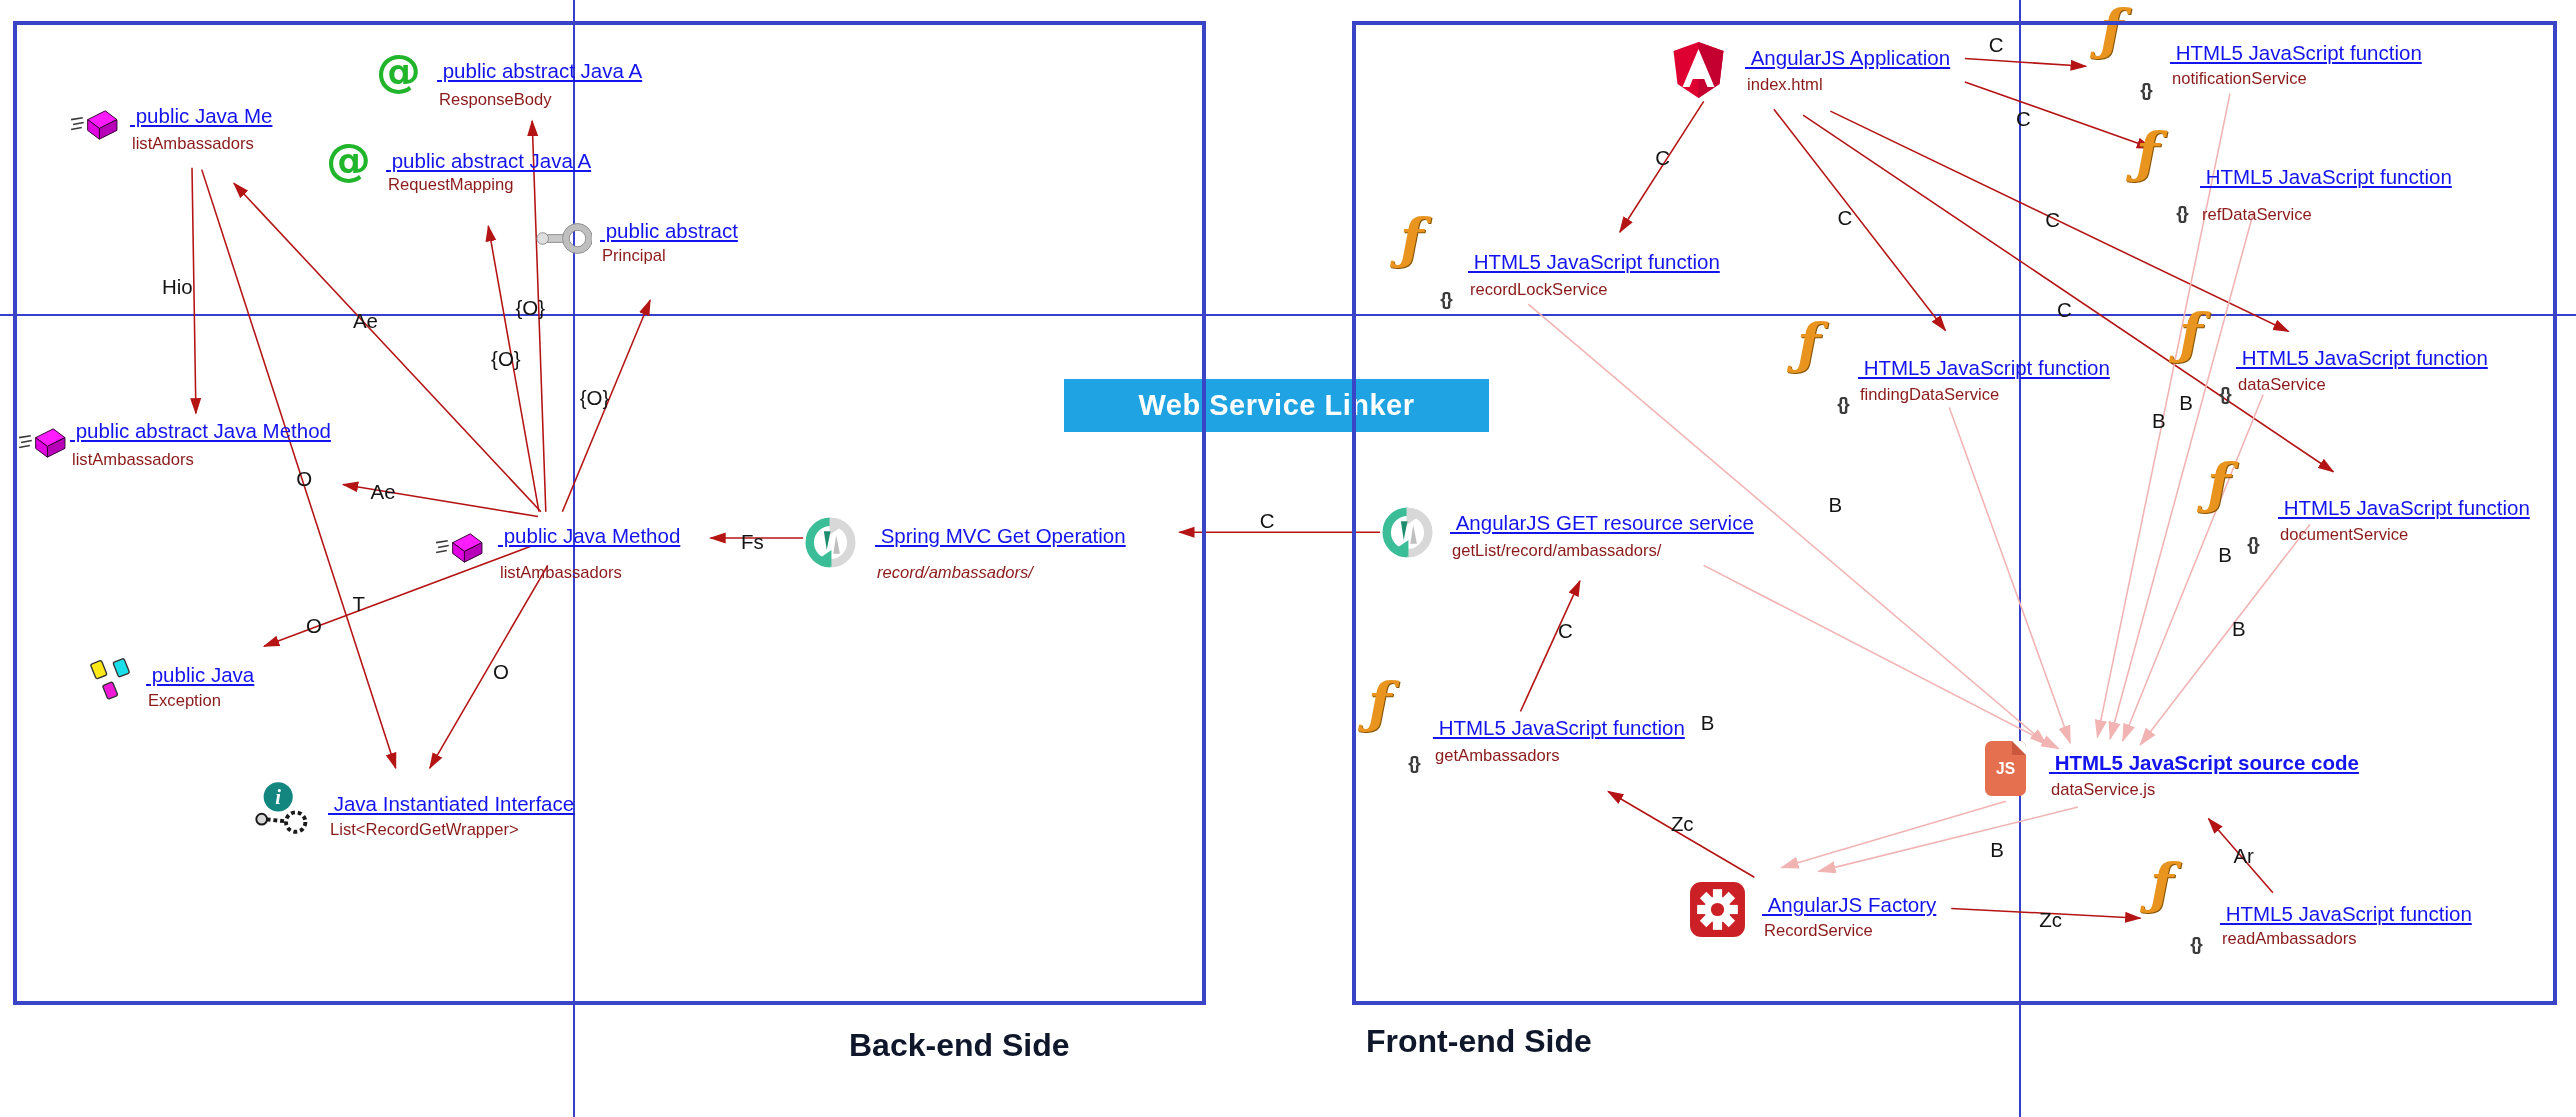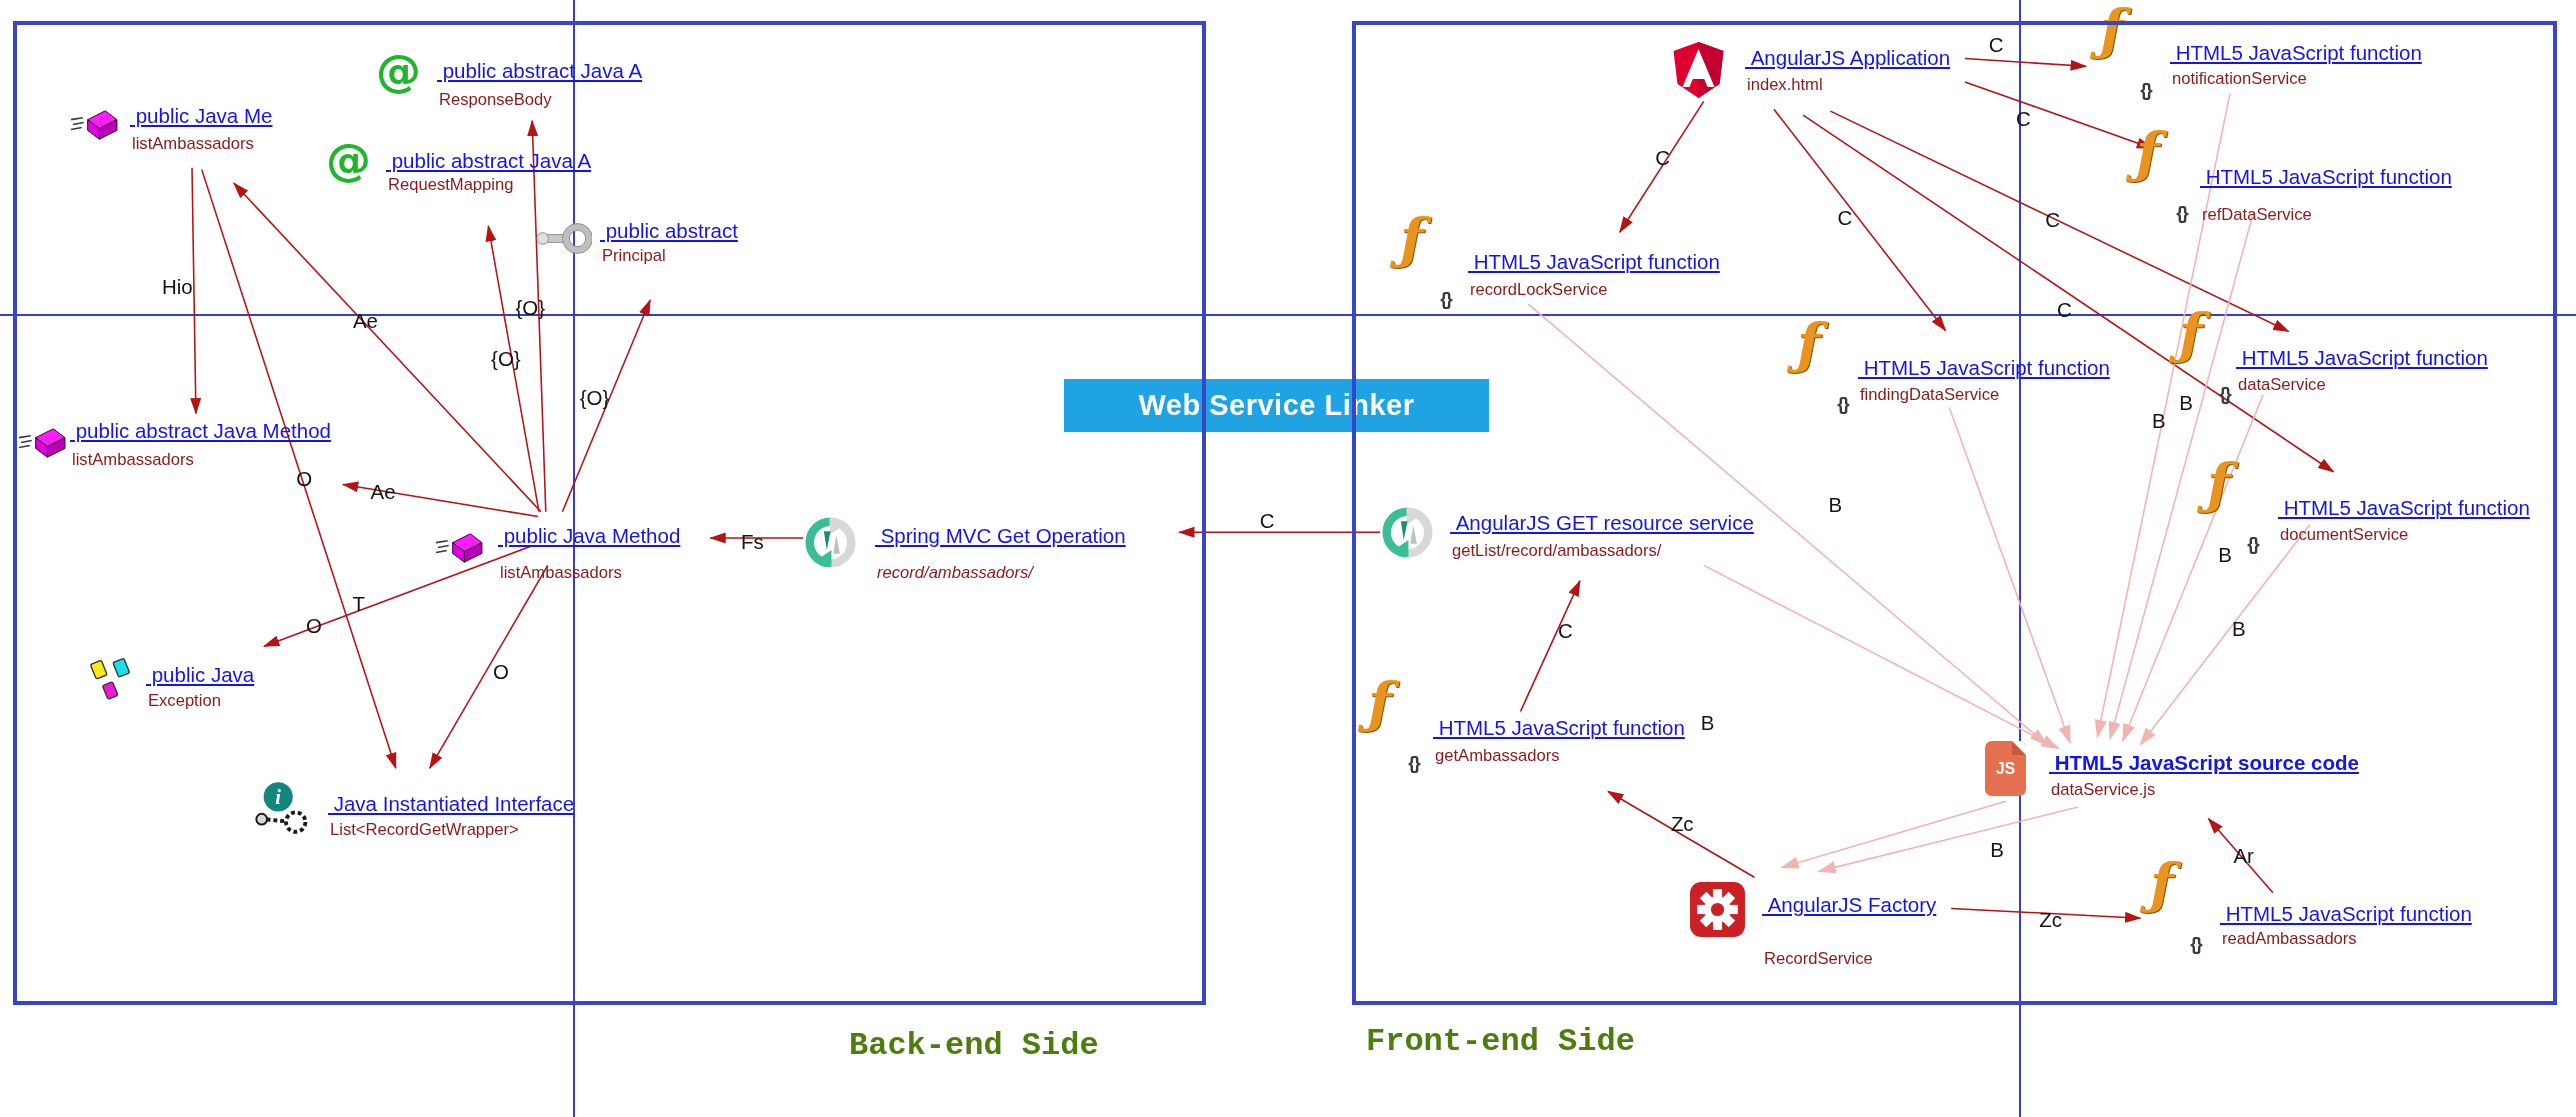--- a/index.html
+++ b/index.html
@@ -8,21 +8,21 @@
     font-family:"Liberation Sans",sans-serif;overflow:hidden;
   }
   .guide-v{position:absolute;top:0;width:1.9px;height:1118px;background:#2B35C9;opacity:.95;}
   .guide-h{position:absolute;left:0;height:1.9px;width:2576px;background:#2B35C9;opacity:.95;}
   .box{position:absolute;border:4.9px solid #3A44C6;box-sizing:border-box;background:transparent;z-index:6;pointer-events:none;}
   #banner{
     position:absolute;left:1064px;top:379px;width:425px;height:53px;
     background:#1FA3E3;color:#fff;font-weight:bold;font-size:29px;
     text-align:center;line-height:53px;z-index:4;letter-spacing:0.5px;
   }
-  .caption{position:absolute;color:#4d7c0f;font-weight:bold;font-size:32px;white-space:nowrap;z-index:7;font-family:Liberation Mono, monospace;}
+  .caption{position:absolute;color:#0f172a;font-weight:bold;font-size:32px;white-space:nowrap;z-index:7;}
   #edges{position:absolute;left:0;top:0;z-index:2;}
   #edges line.red{stroke:#B41414;stroke-width:1.6;}
   #edges line.pink{stroke:#F2B3B3;stroke-width:1.6;}
   #edges text{font-family:"Liberation Sans",sans-serif;font-size:21px;fill:#141414;}
   #diagram{position:absolute;left:0;top:0;width:2576px;height:1118px;z-index:5;}
   .icon{position:absolute;display:block;line-height:0;}
   .node-link{
     position:absolute;font-size:20.5px;color:#1414EE;text-decoration:underline;
     white-space:nowrap;cursor:pointer;line-height:1.1;
   }
@@ -258,21 +258,21 @@
           <rect x="-20" y="-4.5" width="10" height="9"></rect>
           <rect x="10" y="-4.5" width="10" height="9"></rect>
           <rect x="-4.5" y="-20" width="9" height="10" transform="rotate(45)"></rect>
           <rect x="-4.5" y="10" width="9" height="10" transform="rotate(45)"></rect>
           <rect x="-20" y="-4.5" width="10" height="9" transform="rotate(45)"></rect>
           <rect x="10" y="-4.5" width="10" height="9" transform="rotate(45)"></rect>
           <circle r="6.5" fill="#CC2027"></circle>
         </g>
       </svg></span>
     <a class="node-link" style="left: 1762px; top: 894px;">&nbsp;AngularJS Factory</a>
-    <span class="node-sub" style="left: 1764px; top: 922px; margin-top: 28px;">RecordService</span>
+    <span class="node-sub" style="left: 1764px; top: 922px;">RecordService</span>
     <span class="icon" style="left: 2150px; top: 891px;"><span class="ic-fn"><b>ƒ</b><i>{}</i></span></span>
     <a class="node-link" style="left: 2220px; top: 903px;">&nbsp;HTML5 JavaScript function</a>
     <span class="node-sub" style="left: 2222px; top: 930px;">readAmbassadors</span>
   </div>
 
 <div class="box" style="left:12.7px;top:21.4px;width:1193px;height:984px;"></div>
 <div class="box" style="left:1352px;top:21.4px;width:1205px;height:984px;"></div>
 
 <div class="caption" style="left:849px;top:1027px;">Back-end Side</div>
 <div class="caption" style="left:1366px;top:1023px;">Front-end Side</div>

